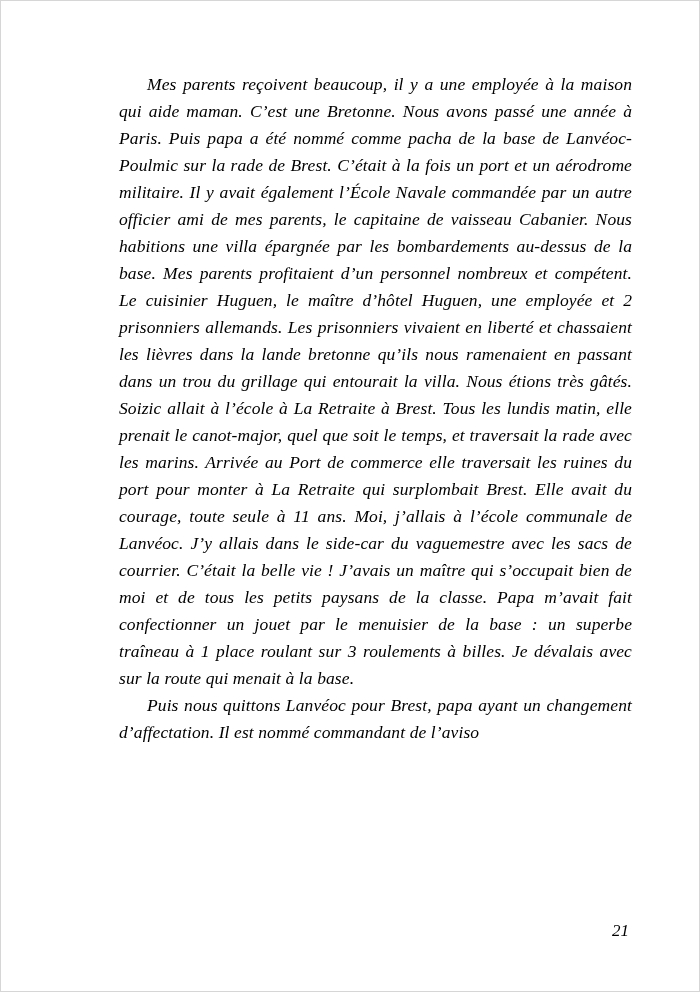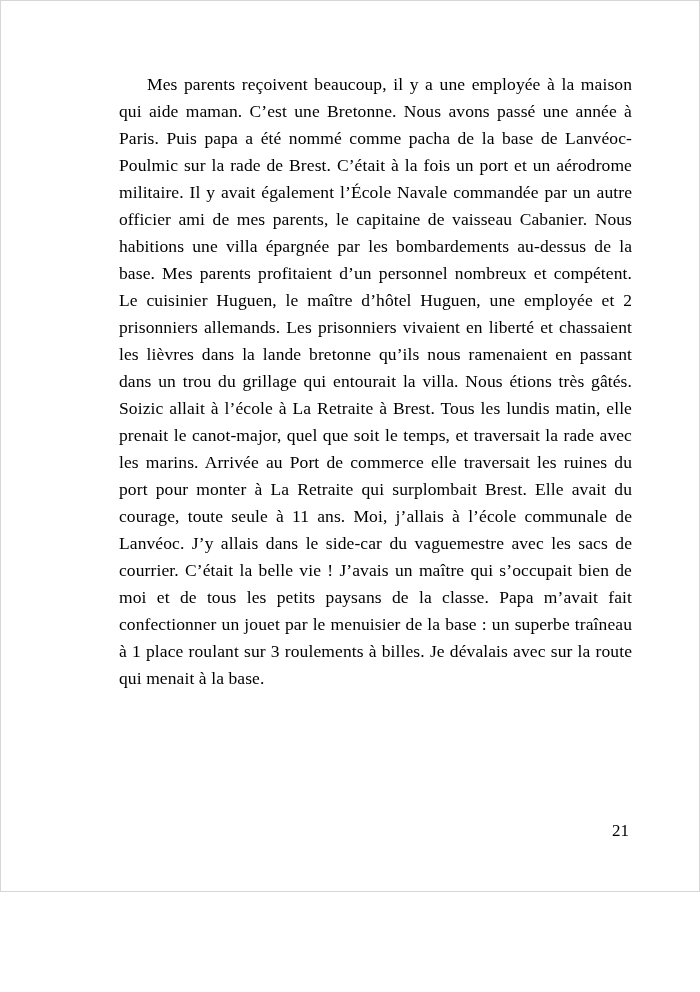--- a/index.html
+++ b/index.html
@@ -3,27 +3,28 @@
 <meta charset="utf-8">
 <style>
   html, body {
     margin: 0;
     padding: 0;
     background: #ffffff;
   }
   .book-page {
     position: relative;
     width: 700px;
-    height: 892px;
+    height: 992px;
     background: #ffffff;
     box-sizing: border-box;
     border: 1px solid #d6d6d6;
     font-family: "Liberation Serif", "DejaVu Serif", serif;
     color: #000000;
     overflow: hidden;
+    font-style: italic;
   }
   .text-block {
     position: absolute;
     left: 118px;
     top: 70px;
     width: 513px;
     font-size: 17.5px;
     line-height: 27px;
     text-align: justify;
     letter-spacing: 0.1px;
@@ -41,15 +42,16 @@
     line-height: 1;
     color: #000000;
   }
 </style>
 </head>
 <body>
 
 <div class="book-page">
   <div class="text-block">
     <p class="para">Mes parents reçoivent beaucoup, il y a une employée à la maison qui aide maman. C’est une Bretonne. Nous avons passé une année à Paris. Puis papa a été nommé comme pacha de la base de Lanvéoc-Poulmic sur la rade de Brest. C’était à la fois un port et un aérodrome militaire. Il y avait également l’École Navale commandée par un autre officier ami de mes parents, le capitaine de vaisseau Cabanier. Nous habitions une villa épargnée par les bombardements au-dessus de la base. Mes parents profitaient d’un personnel nombreux et compétent. Le cuisinier Huguen, le maître d’hôtel Huguen, une employée et 2 prisonniers allemands. Les prisonniers vivaient en liberté et chassaient les lièvres dans la lande bretonne qu’ils nous ramenaient en passant dans un trou du grillage qui entourait la villa. Nous étions très gâtés. Soizic allait à l’école à La Retraite à Brest. Tous les lundis matin, elle prenait le canot-major, quel que soit le temps, et traversait la rade avec les marins. Arrivée au Port de commerce elle traversait les ruines du port pour monter à La Retraite qui surplombait Brest. Elle avait du courage, toute seule à 11 ans. Moi, j’allais à l’école communale de Lanvéoc. J’y allais dans le side-car du vaguemestre avec les sacs de courrier. C’était la belle vie ! J’avais un maître qui s’occupait bien de moi et de tous les petits paysans de la classe. Papa m’avait fait confectionner un jouet par le menuisier de la base : un superbe traîneau à 1 place roulant sur 3 roulements à billes. Je dévalais avec sur la route qui menait à la base.</p>
+    <p class="para">Puis nous quittons Lanvéoc pour Brest, papa ayant un changement d’affectation. Il est nommé commandant de l’aviso</p>
   </div>
   <div class="page-number">21</div>
 </div>
 
 </body></html>

